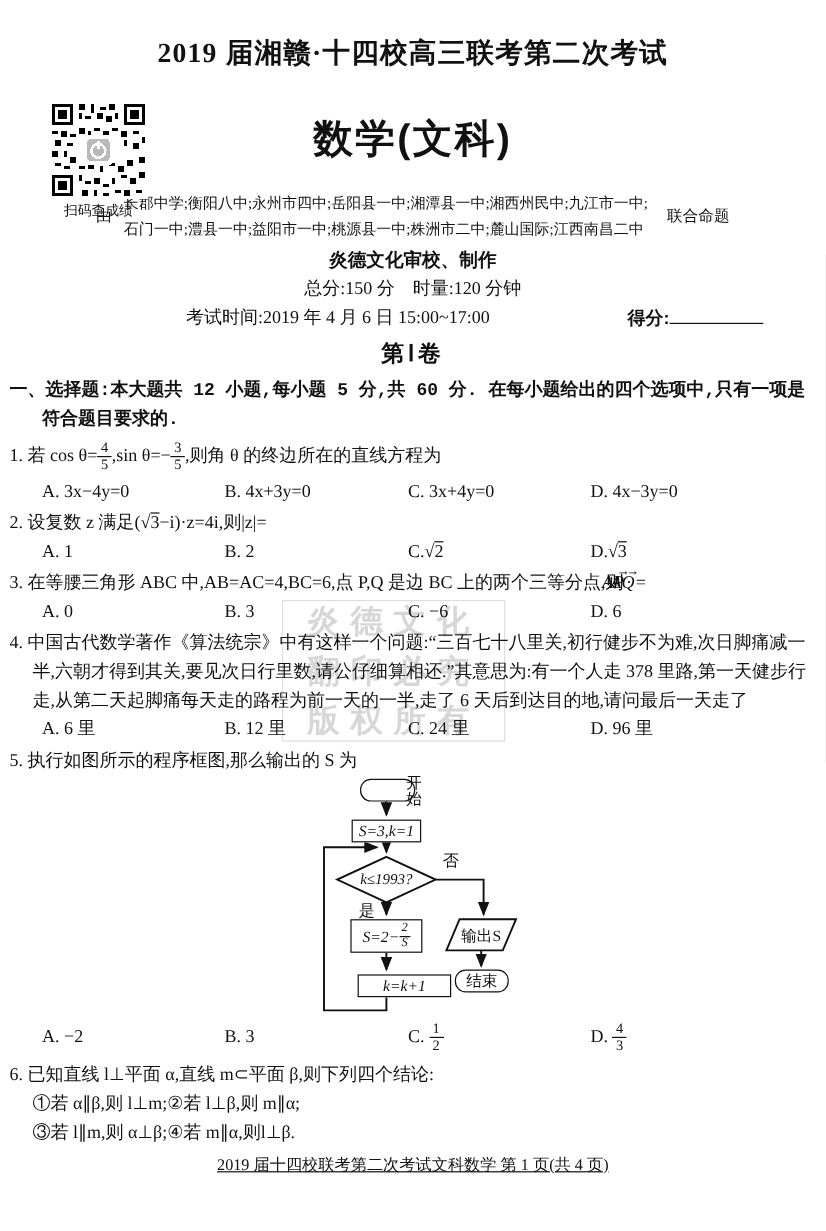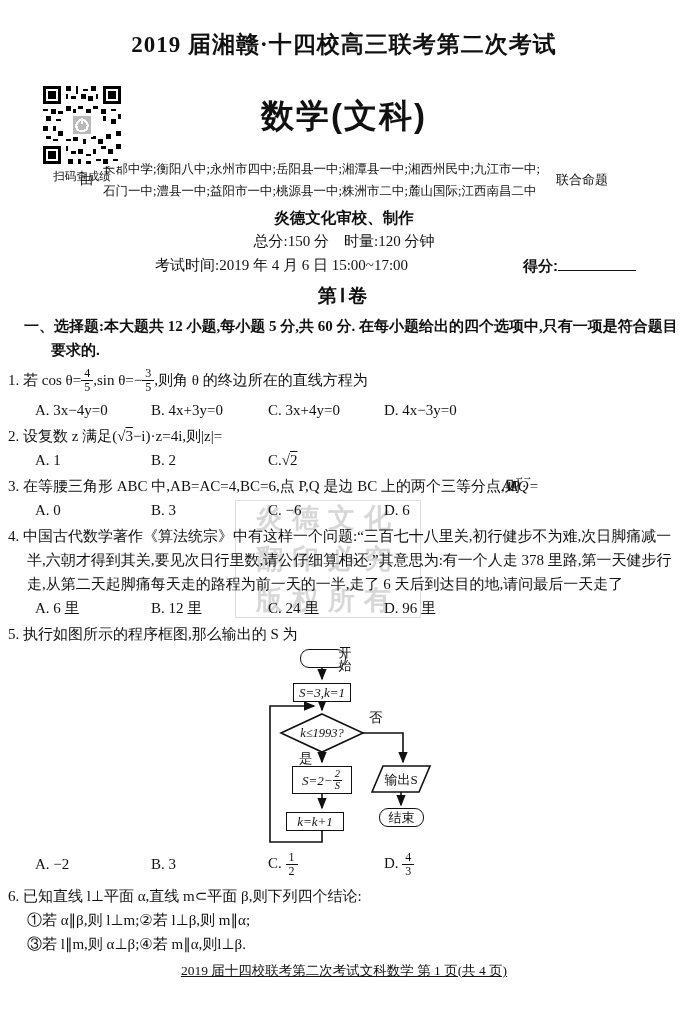--- a/index.html
+++ b/index.html
@@ -25,26 +25,26 @@
   .schools-joint{font-size:13px; margin-left:6px;}
 
   .producer{margin-top:5px; font-size:15.5px; line-height:21px; font-weight:bold; text-align:center;}
   .totals{margin-top:3px; font-size:15px; line-height:21px; text-align:center;}
   .time-row{margin-top:2px; display:flex; font-size:15px; line-height:23px;}
   .time-text{margin-left:155px;}
   .score-box{margin-left:auto; margin-right:52px; font-weight:bold; font-family:"Liberation Sans",sans-serif;}
   .score-line{display:inline-block; width:78px; border-bottom:1px solid #111; height:14px;}
 
   .part-title{margin-top:6px; font-size:19px; line-height:26px; font-weight:bold; text-align:center; letter-spacing:3px;}
-  .instructions{margin:5px 6px 0 24px; font-weight:bold; font-family:Liberation Serif, serif; font-size:15px; line-height:24px; text-indent:-27px; padding-left:27px;}
+  .instructions{margin:5px 6px 0 8px; font-weight:bold; font-family:Liberation Mono, monospace; font-size:15px; line-height:24px; text-indent:-27px; padding-left:27px;}
 
   .q{margin-left:8px; margin-right:6px;}
   .q-stem{ text-indent:-19px; padding-left:19px; }
   .q-stem-flex{display:flex; align-items:center; height:36px;}
-  .opts{display:grid; grid-template-columns:116px 117px 116px auto; padding-left:27px; margin:0 0 2px 8px; line-height:24px;}
+  .opts{display:grid; grid-template-columns:116px 117px 116px auto; padding-left:27px; margin:0 0 2px 8px; line-height:24px;gap:36px;}
   .opts.tall{height:36px; align-items:center;}
 
   .frac{display:inline-block; text-align:center; vertical-align:-0.55em; line-height:1.05; font-size:12px;}
   .frac .num{display:block; border-bottom:1px solid #111; padding:0 3px;}
   .frac .den{display:block; padding:0 3px;}
   .rad{text-decoration:overline;}
   .vec{font-style:italic; position:relative; margin:0 1px; display:inline-block;}
   .vec::after{content:"→"; position:absolute; left:1px; right:-3px; top:-0.95em; font-size:0.72em; text-align:right; font-style:normal; letter-spacing:-1px;}
 
   
@@ -202,20 +202,21 @@
 
     <div class="q">
       <div class="q-stem">
         <span>2. 设复数 z 满足(</span><span>√</span><span class="rad">3</span><span>−i)·z=4i,则|z|=</span>
       </div>
     </div>
     <div class="opts">
       <span>A. 1</span>
       <span>B. 2</span>
       <span><span>C.</span><span>√</span><span class="rad">2</span></span>
+      <span><span>D.</span><span>√</span><span class="rad">3</span></span>
     </div>
 
     <div class="q">
       <div class="q-stem">
         <span>3. 在等腰三角形 ABC 中,AB=AC=4,BC=6,点 P,Q 是边 BC 上的两个三等分点,则</span><span class="vec">AP</span><span>·</span><span class="vec">AQ</span><span>=</span>
       </div>
     </div>
     <div class="opts">
       <span>A. 0</span>
       <span>B. 3</span>
@@ -261,21 +262,21 @@
       <div class="fc-text fc-math" style="left:281px; top:81px; width:82px;">k≤1993?</div>
       <div class="fc-label" style="left:369px; top:65px;">否</div>
       <div class="fc-label" style="left:299px; top:106px;">是</div>
       <div class="fc-box" style="left:292px; top:120px; width:60px; height:28px;">
         <span class="fc-math">S=2−</span>
           <span class="fc-frac">
             <span class="num">2</span>
             <span class="den">S</span>
           </span>
       </div>
-      <div class="fc-box fc-math" style="left:286px; top:166px; width:58px; height:19px;">k=k+1</div>
+      <div class="fc-box fc-math" style="left:298px; top:166px; width:78px; height:19px;">k=k+1</div>
       <div class="fc-text" style="left:374px; top:127px; width:54px; font-size:13px;">输出S</div>
       <div class="fc-box fc-round" style="left:379px; top:162px; width:45px; height:19px;">结束</div>
     </div>
 
     <div class="opts tall">
       <span>A. −2</span>
       <span>B. 3</span>
       <span><span>C.</span> <span class="frac"><span class="num">1</span><span class="den">2</span></span></span>
       <span><span>D.</span> <span class="frac"><span class="num">4</span><span class="den">3</span></span></span>
     </div>

